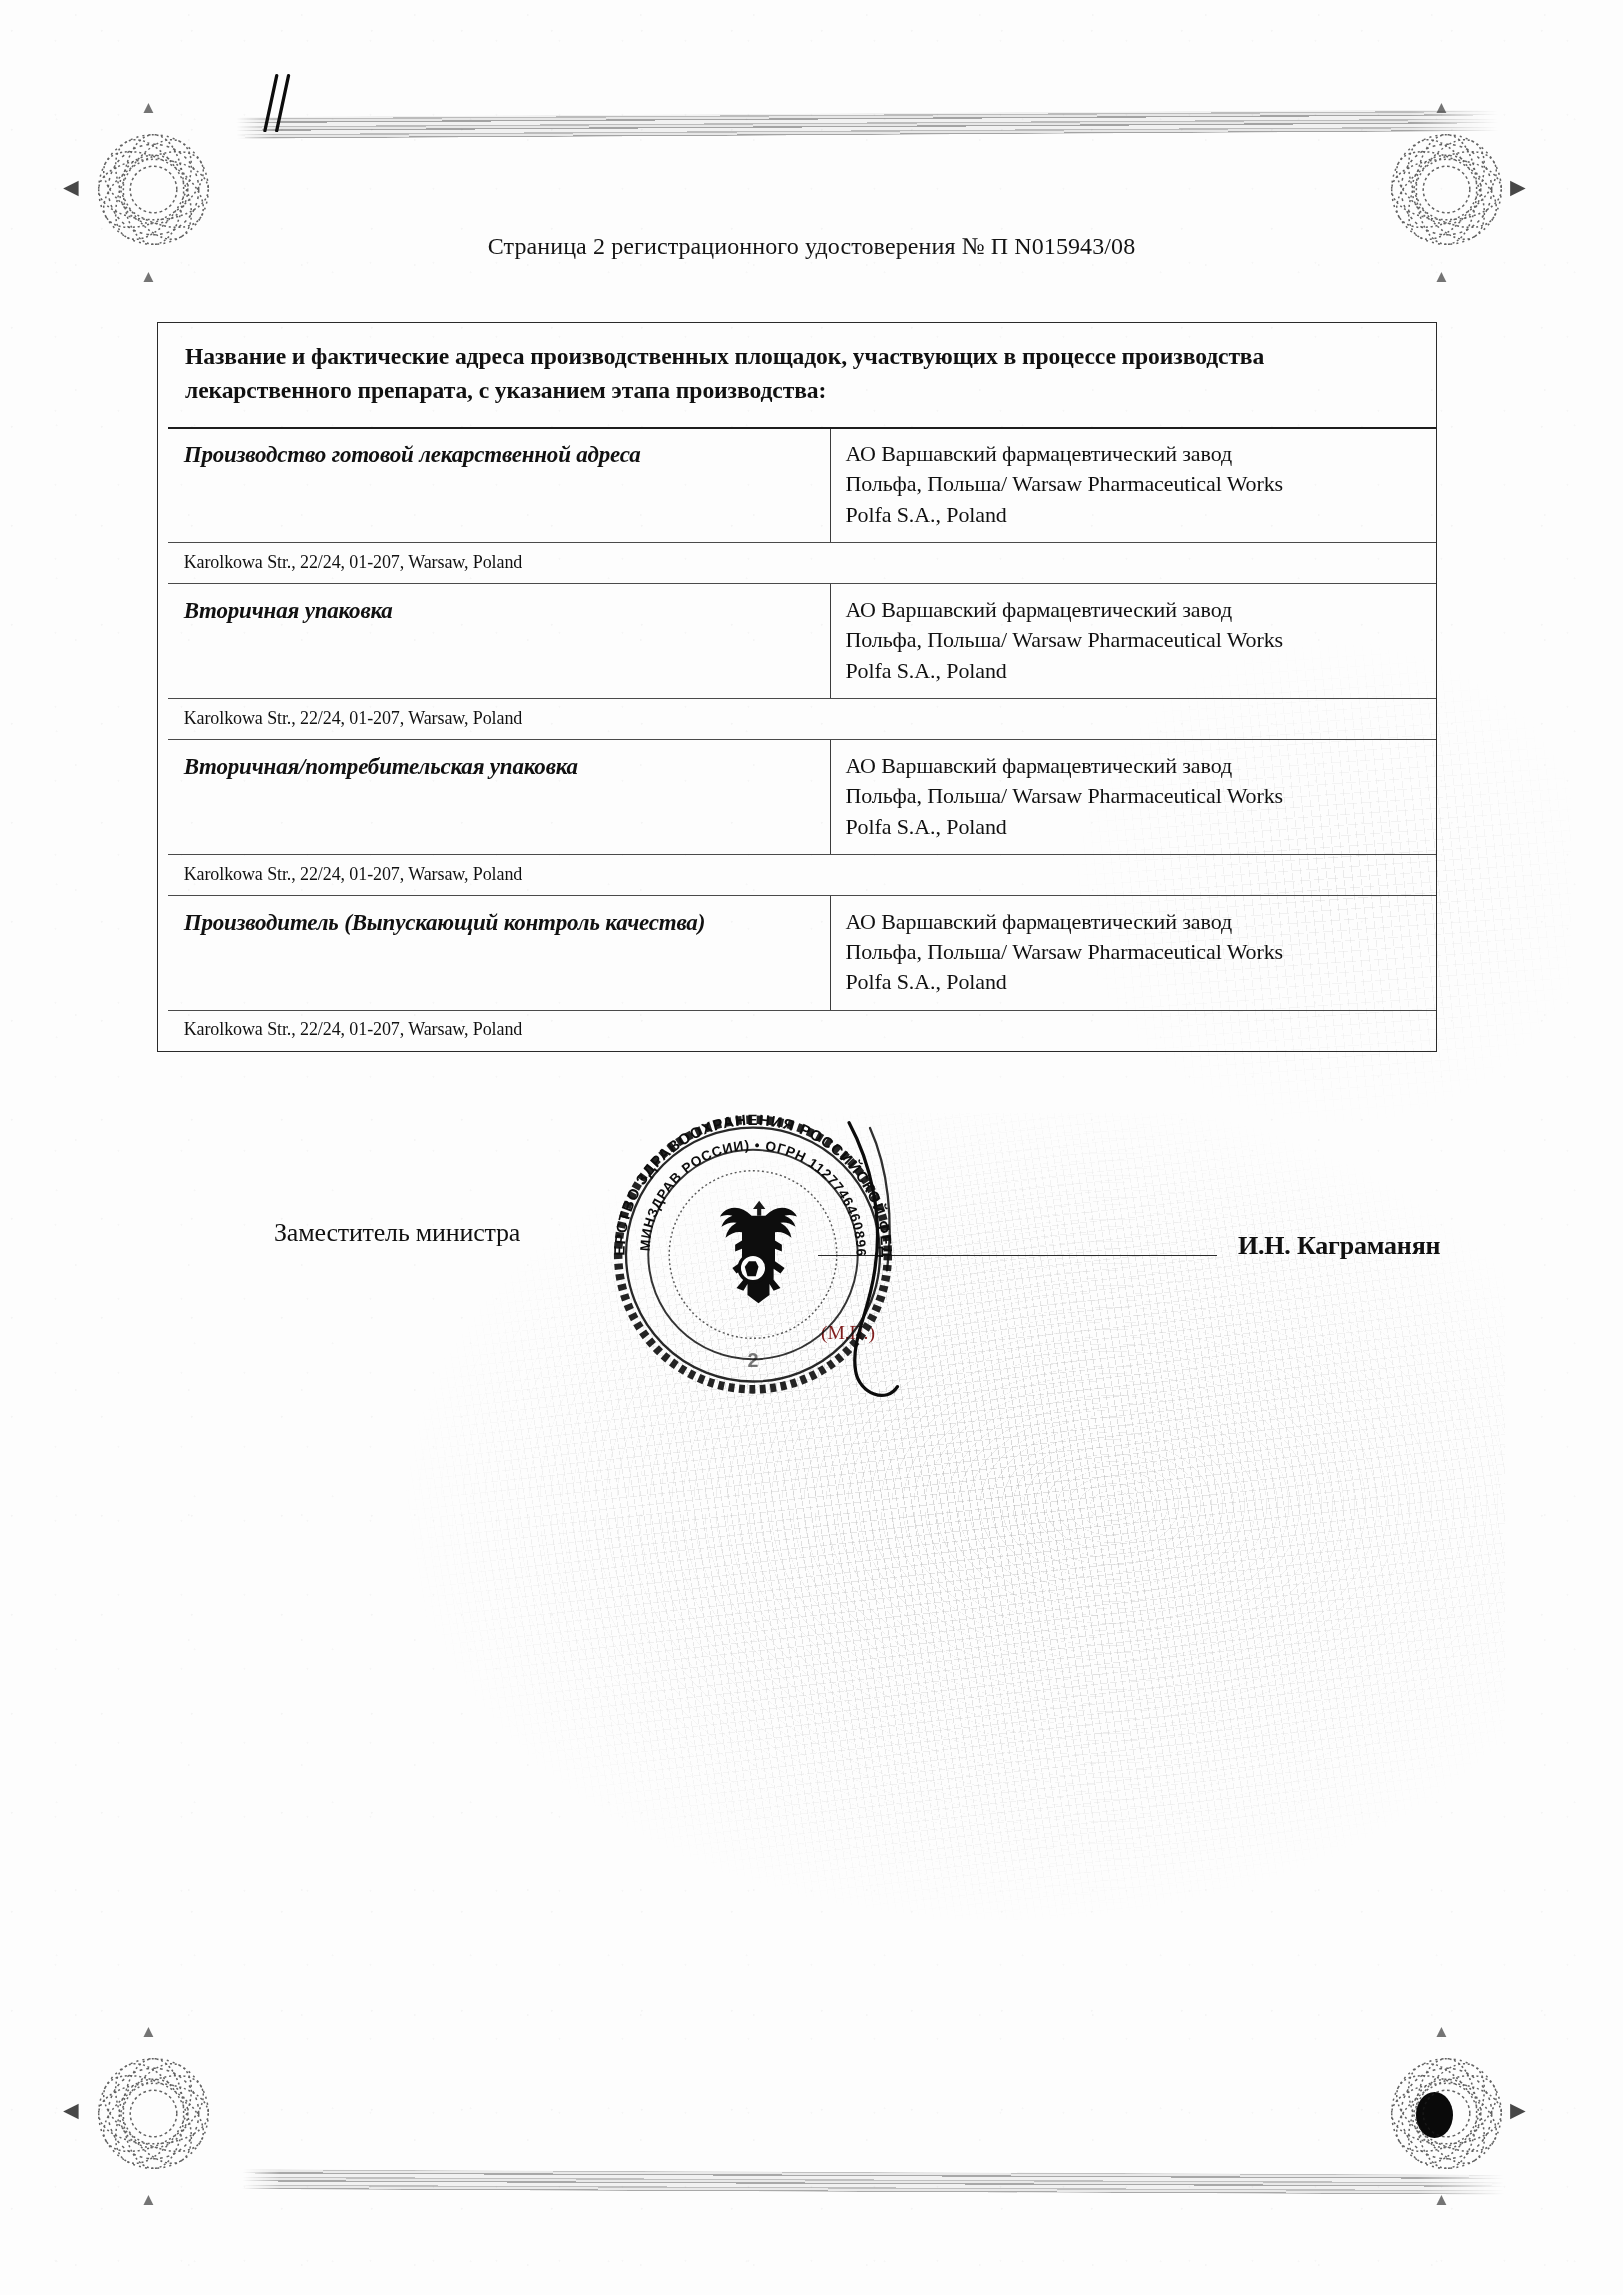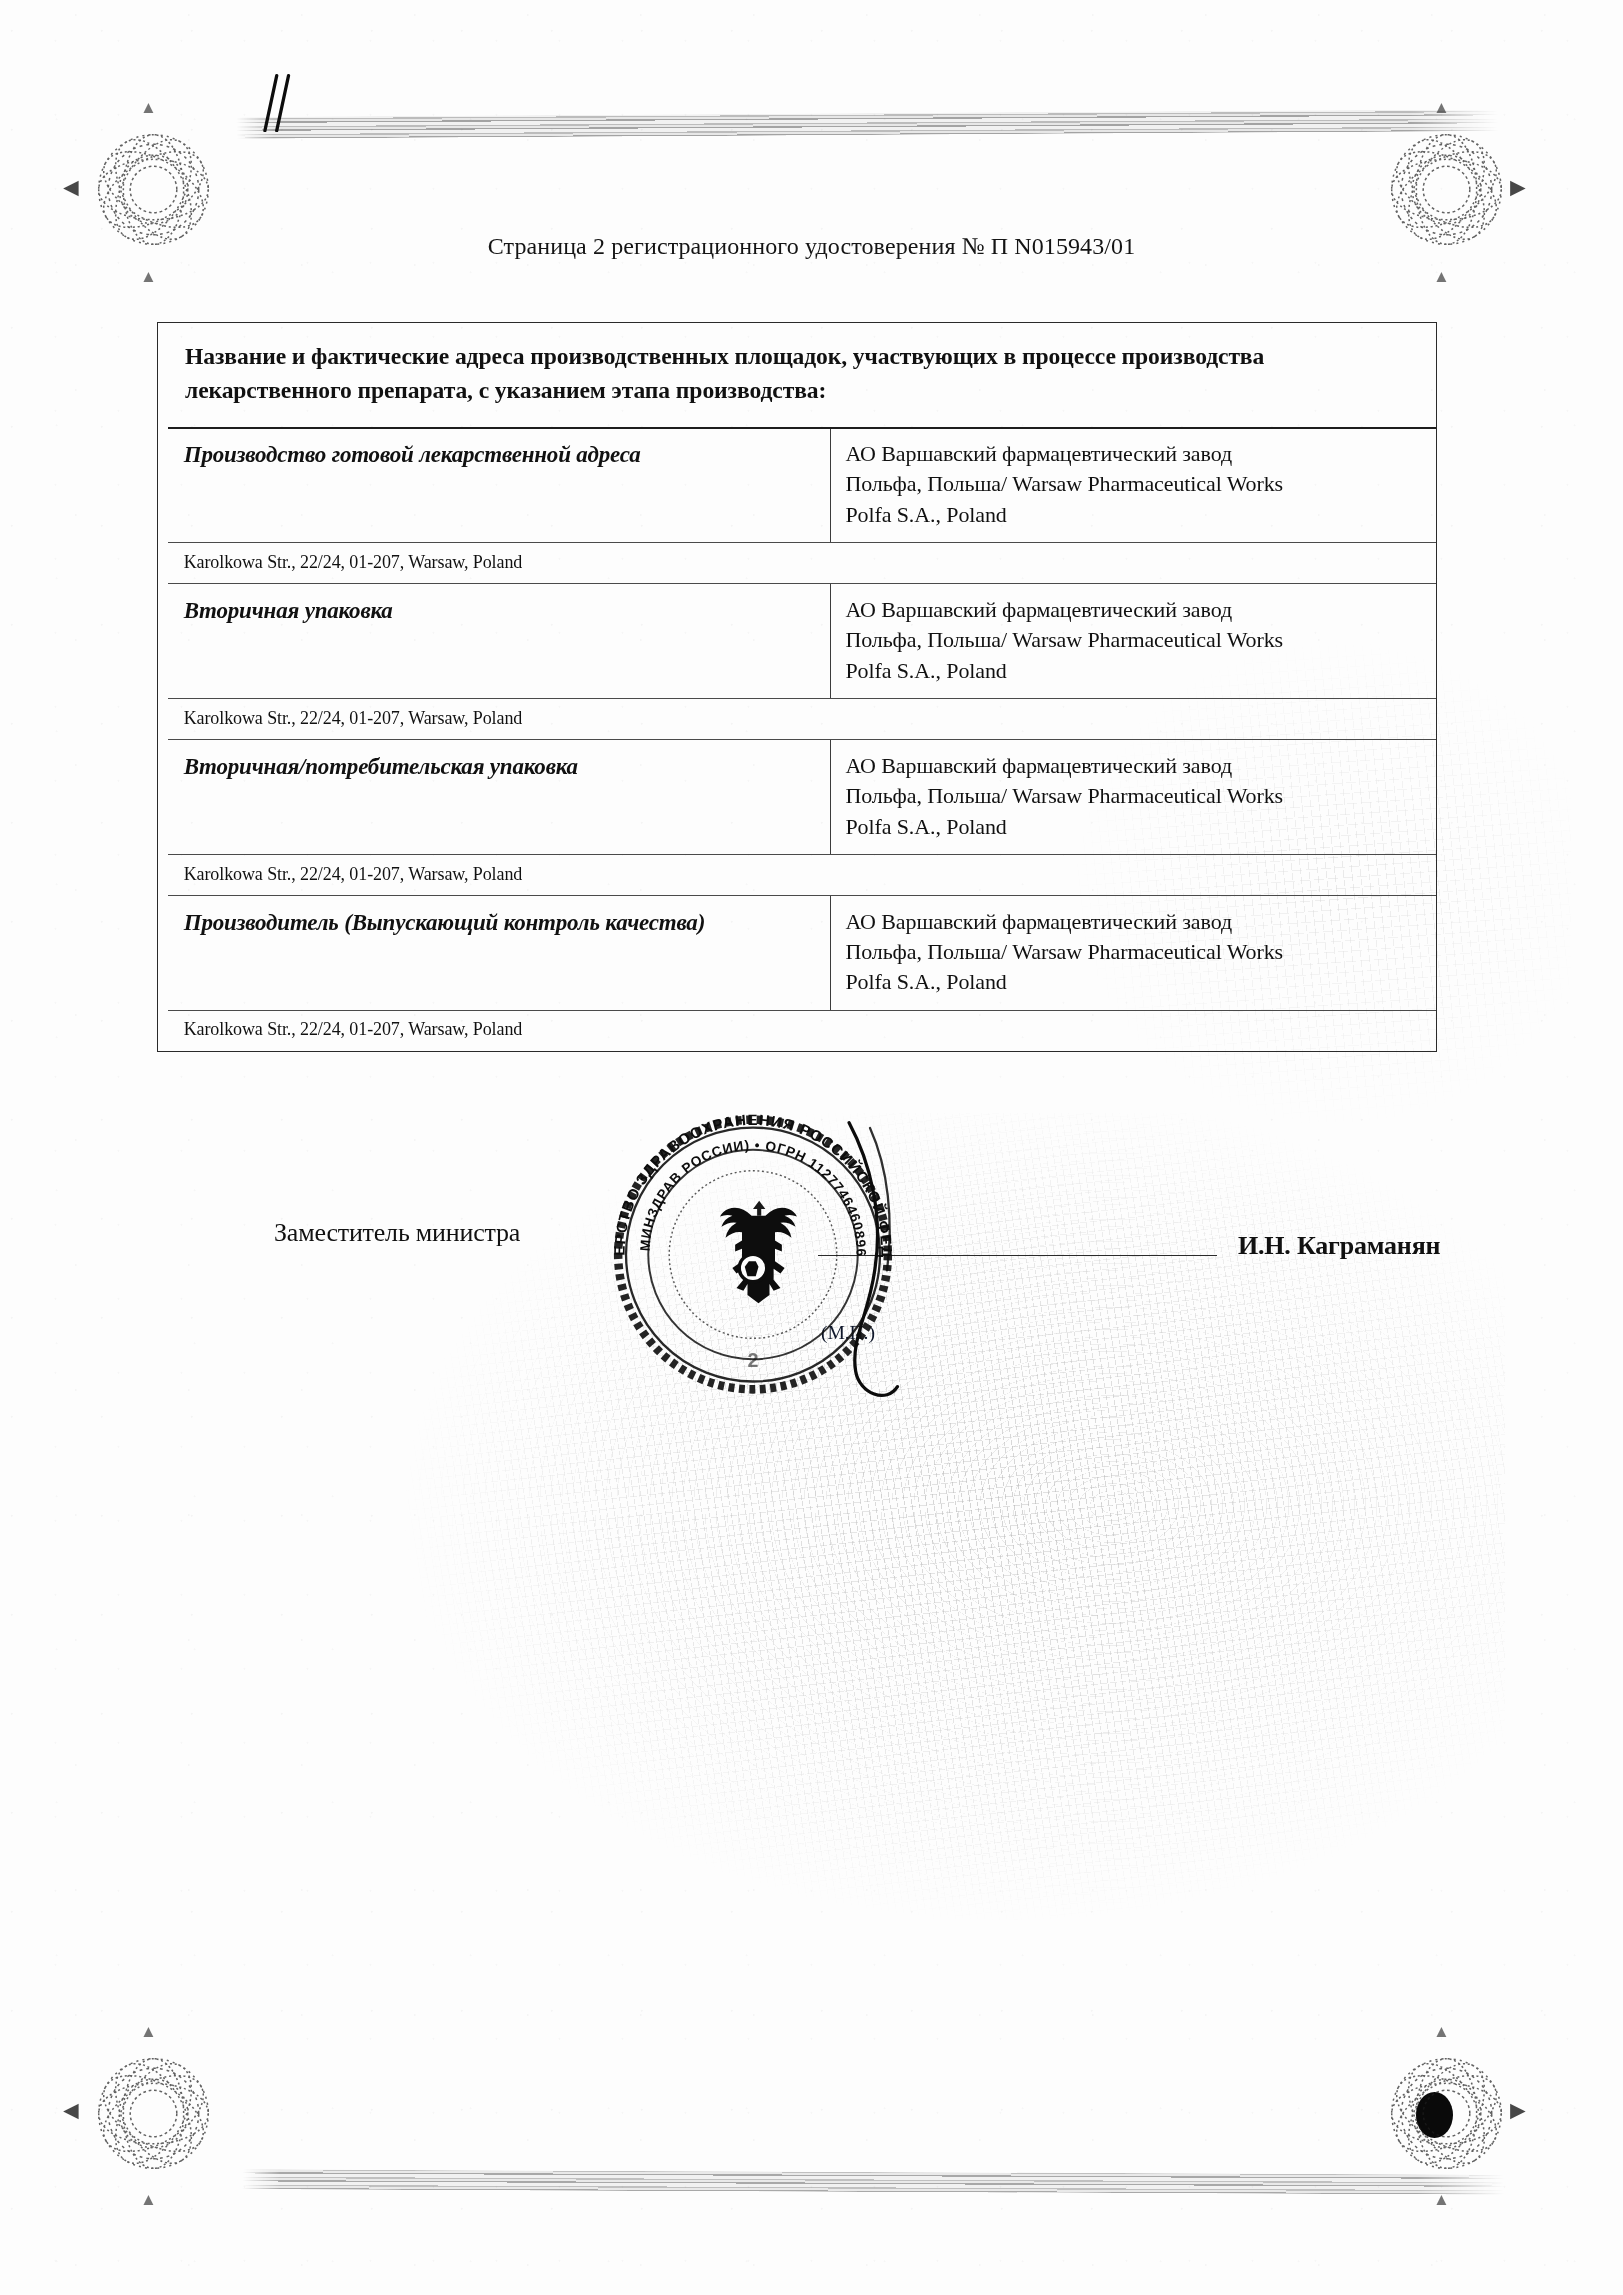--- a/index.html
+++ b/index.html
@@ -233,21 +233,21 @@
     font-size: 26px;
     letter-spacing: -0.2px;
     white-space: nowrap;
   }
 
   .seal-place-note {
     position: absolute;
     left: 821px;
     top: 1322px;
     font-size: 19.6px;
-    color: #0f172a;
+    color: #7f1d1d;
     letter-spacing: -0.1px;
   }
 
   
 
   .seal {
     position: absolute;
     left: 609px;
     top: 1109px;
     width: 288px;
@@ -360,21 +360,21 @@
   <div class="flourish" style="left:1505px;top:2098px;">►</div>
   <div class="flourish" style="left:140px; top:99px; font-size:17px; opacity:.6;">▲</div>
   <div class="flourish" style="left:140px; top:268px; font-size:17px; opacity:.6;">▲</div>
   <div class="flourish" style="left:1433px;top:99px; font-size:17px; opacity:.6;">▲</div>
   <div class="flourish" style="left:1433px;top:268px; font-size:17px; opacity:.6;">▲</div>
   <div class="flourish" style="left:140px; top:2023px;font-size:17px; opacity:.6;">▲</div>
   <div class="flourish" style="left:140px; top:2191px;font-size:17px; opacity:.6;">▲</div>
   <div class="flourish" style="left:1433px;top:2023px;font-size:17px; opacity:.6;">▲</div>
   <div class="flourish" style="left:1433px;top:2191px;font-size:17px; opacity:.6;">▲</div>
 
-  <div class="page-header">Страница 2 регистрационного удостоверения № П N015943/01</div>
+  <div class="page-header">Страница 2 регистрационного удостоверения № П N015943/08</div>
 
   <div class="doc-table">
 
     <div class="section-title">Название и фактические адреса производственных площадок, участвующих в процессе производства лекарственного препарата, с указанием этапа производства:</div>
 
     <div class="stage-row">
       <div class="stage-label">Производство  готовой лекарственной адреса</div>
       <div class="stage-company">
         <div>АО Варшавский фармацевтический завод</div>
         <div>Польфа, Польша/ Warsaw Pharmaceutical Works</div>

